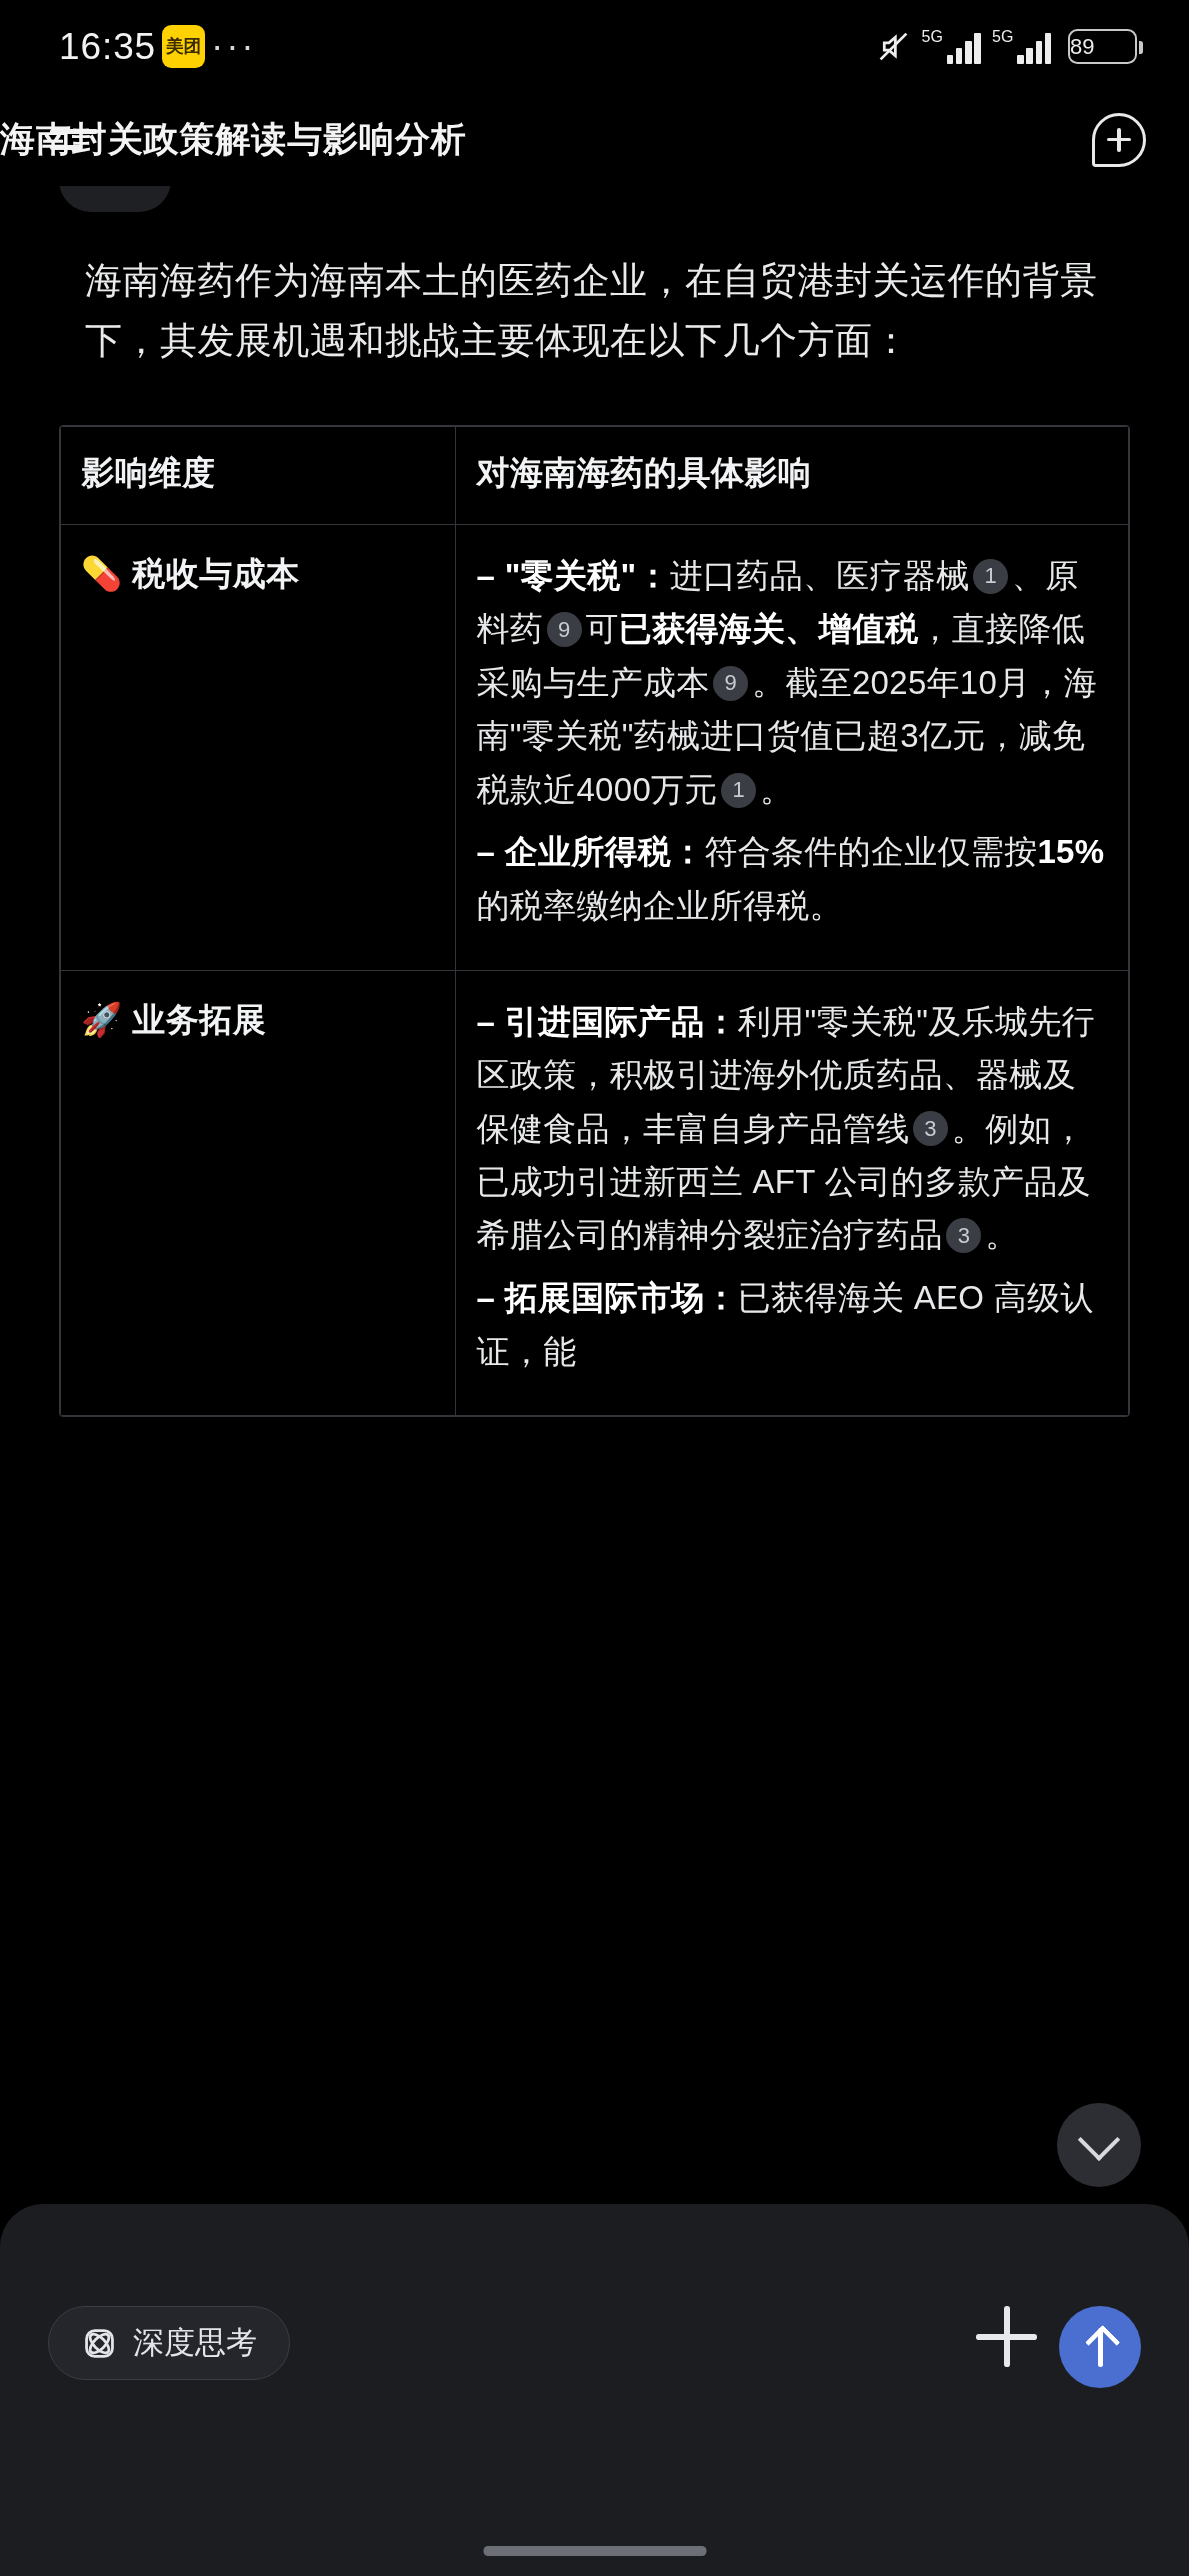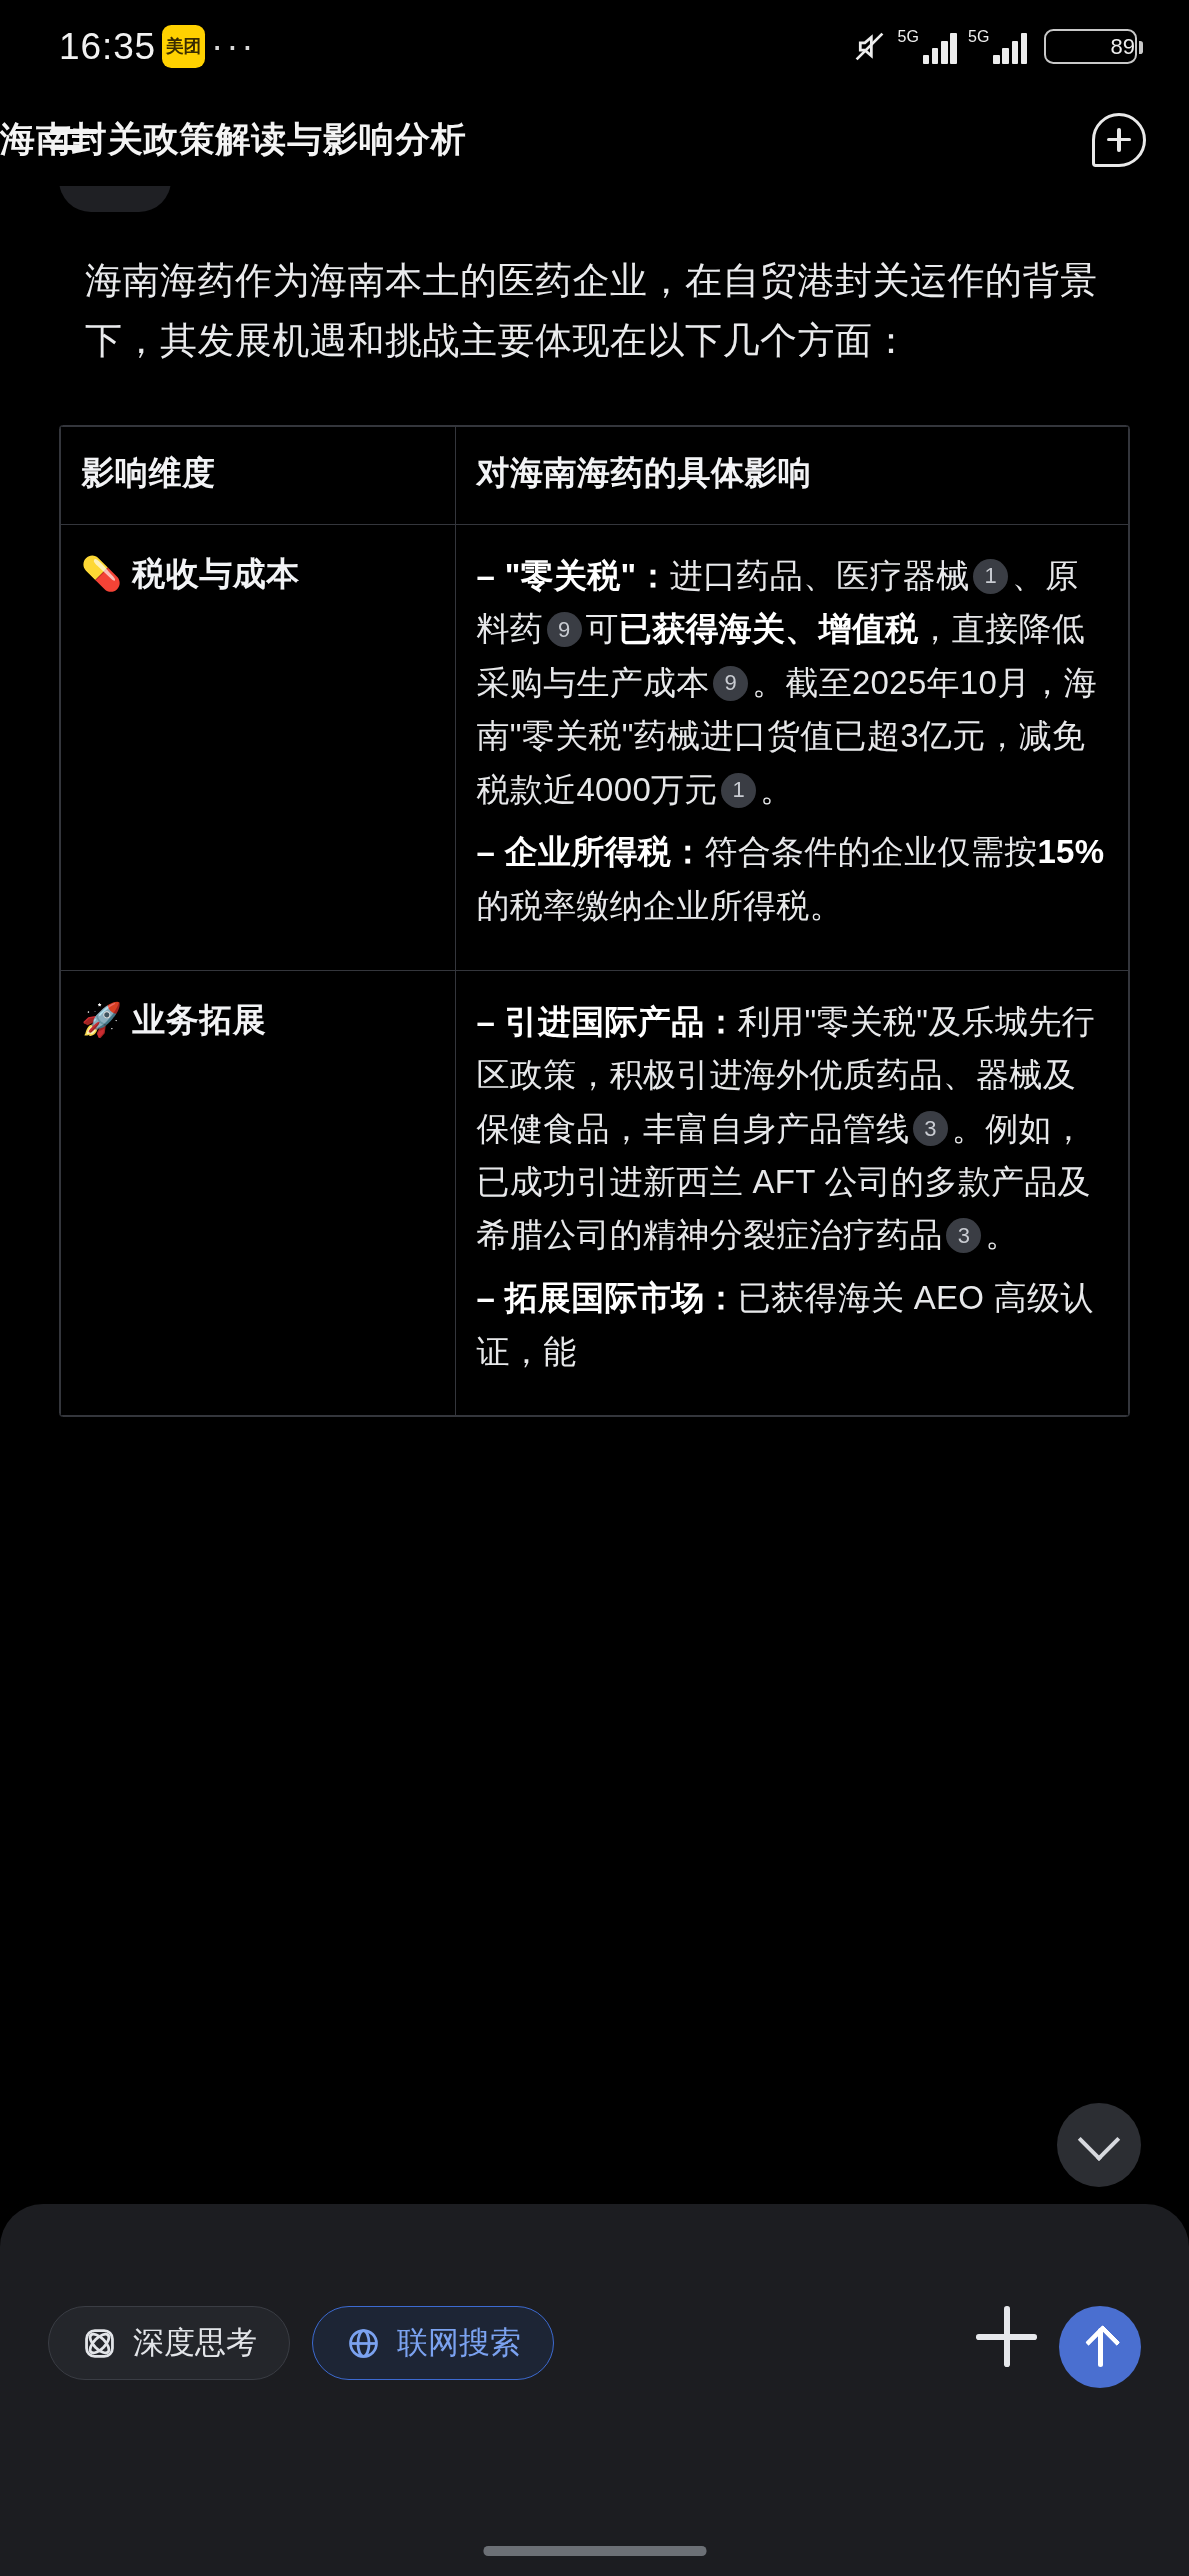--- a/index.html
+++ b/index.html
@@ -65,25 +65,25 @@
   .ic-mute svg { display: block; }
   .net-group { display: flex; align-items: flex-end; gap: 3.7px; }
   .net-label { font-size: 16px; color: #ededed; line-height: 1; margin-bottom: 18.6px;}
   .bars { display: flex; align-items: flex-end; gap: 2.8px; height: 32px; }
   .bars i { width: 6.5px; background: #ededed; border-radius: 0.9px; display: block; }
   .bars i:nth-child(1){height: 9.3px;}
   .bars i:nth-child(2){height: 16px;}
   .bars i:nth-child(3){height: 23px;}
   .bars i:nth-child(4){height: 31px;}
   .battery {
-    width: 93px; height: 35px;
+    width: 69px; height: 35px;
     border: 2.8px solid #c8c8c8;
     border-radius: 9.3px;
     position: relative;
-    display: flex; align-items: center; justify-content: flex-end;
+    display: flex; align-items: center; justify-content: flex-start;
     margin-left: 5.6px;
   }
   .battery:after {
     content: "";
     position: absolute; right: -8.4px; top: 10.2px;
     width: 4.6px; height: 13px; background: #c8c8c8;
     border-radius: 0 2.8px 2.8px 0;
   }
   .battery span { font-size: 22px; color: #ededed; letter-spacing: 0; }
 
@@ -433,30 +433,20 @@
     <div class="chip">
       <span class="gi">
         <svg width="37" height="37" viewBox="0 0 40 40">
           <rect x="6" y="6" width="28" height="28" rx="9" fill="none" stroke="#e3e5e9" stroke-width="3"></rect>
           <ellipse cx="20" cy="20" rx="13" ry="6" fill="none" stroke="#e3e5e9" stroke-width="3" transform="rotate(45 20 20)"></ellipse>
           <ellipse cx="20" cy="20" rx="13" ry="6" fill="none" stroke="#e3e5e9" stroke-width="3" transform="rotate(-45 20 20)"></ellipse>
         </svg>
       </span>
       <span>深度思考</span>
     </div>
-    <div class="chip active">
-      <span class="gi">
-        <svg width="37" height="37" viewBox="0 0 40 40">
-          <circle cx="20" cy="20" r="14" fill="none" stroke="#7ba2f0" stroke-width="3"></circle>
-          <ellipse cx="20" cy="20" rx="6" ry="14" fill="none" stroke="#7ba2f0" stroke-width="3"></ellipse>
-          <line x1="6" y1="20" x2="34" y2="20" stroke="#7ba2f0" stroke-width="3"></line>
-        </svg>
-      </span>
-      <span>联网搜索</span>
-    </div>
     <div class="spacer"></div>
     <div class="plus-btn"></div>
     <div class="send-btn">
       <span class="arrow"></span>
     </div>
   </div>
   <div class="home-indicator"></div>
 </div>
 
 

